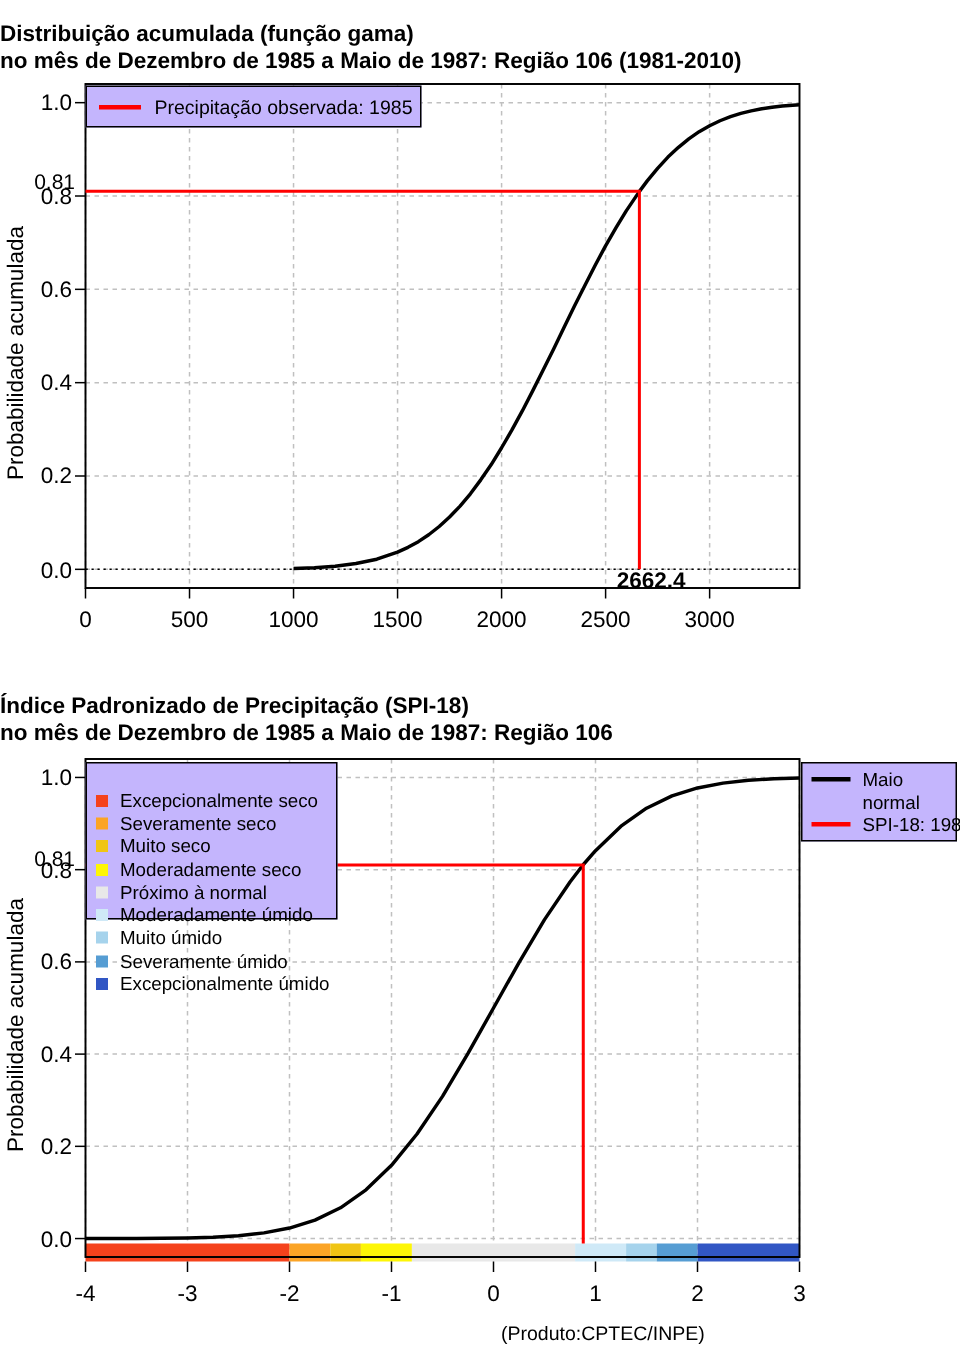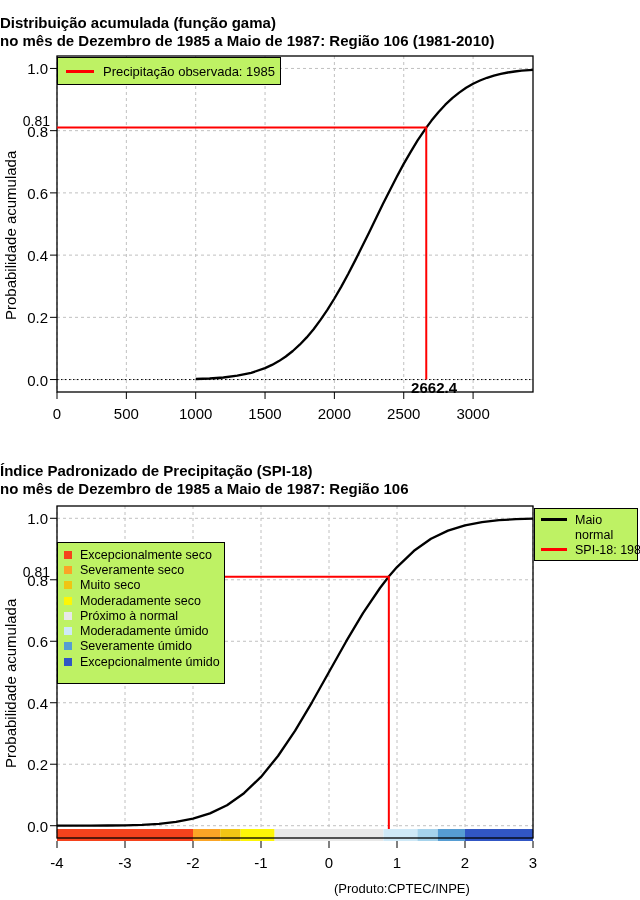--- a/index.html
+++ b/index.html
@@ -7,21 +7,21 @@
          font-family:"Liberation Sans","DejaVu Sans",sans-serif;color:#000;}
   .abs{position:absolute;}
   .title{font-weight:bold;font-size:15px;white-space:nowrap;}
   .axis-title{font-size:15px;text-align:center;white-space:nowrap;}
   .y-title{writing-mode:vertical-rl;transform:rotate(180deg);font-size:15px;white-space:nowrap;}
   .tick-label{font-size:15px;white-space:nowrap;}
   .xlab{transform:translateX(-50%);}
   .ylab{text-align:right;width:40px;}
   .marker-label{font-weight:bold;font-size:15px;white-space:nowrap;}
   .prob-label{font-size:14px;text-align:right;width:40px;white-space:nowrap;}
-  .legend-box{background:#bef264;border:1px solid #000;box-sizing:border-box;z-index:6;}
+  .legend-box{background:#c4b5fd;border:1px solid #000;box-sizing:border-box;z-index:6;}
   .legend-row{display:flex;align-items:center;height:15.3px;}
   .legend-row .sw{width:8px;height:8px;margin:0 8px 0 6px;flex:none;}
   .legend-row .lbl{font-size:12.5px;white-space:nowrap;}
   .legend-line{width:28px;height:3px;flex:none;margin:0 9px 0 8px;}
   .legend1{display:flex;align-items:center;height:100%;}
   .legend1 .lbl{font-size:13px;white-space:nowrap;}
   .rleg-row{display:flex;align-items:center;height:15px;}
   .rleg-row .ln{width:26px;height:2.6px;flex:none;margin:0 8px 0 6px;}
   .rleg-row .ln.none{background:transparent !important;}
   .rleg-row .lbl{font-size:12.5px;white-space:nowrap;}
@@ -150,21 +150,21 @@
       <div class="abs tick-label ylab" style="left: 8px; top: 756.222px;">0.2</div>
       <div class="abs tick-label ylab" style="left: 8px; top: 694.741px;">0.4</div>
       <div class="abs tick-label ylab" style="left: 8px; top: 633.259px;">0.6</div>
       <div class="abs tick-label ylab" style="left: 8px; top: 571.778px;">0.8</div>
       <div class="abs tick-label ylab" style="left: 8px; top: 510.296px;">1.0</div>
     </div>
   <div class="abs prob-label" style="left:10px;top:564px;">0.81</div>
   <div class="abs axis-title" style="left:0;top:900px;width:590px;padding-left:11px;">SPI</div>
   <div class="abs credit" style="left:334px;top:881px;width:200px;">(Produto:CPTEC/INPE)</div>
 
-  <div class="abs legend-box" style="left:57px;top:508px;width:168px;height:142px;padding-top:4px;margin-top:34px;" id="catLegend">
+  <div class="abs legend-box" style="left:57px;top:508px;width:168px;height:105px;padding-top:17px;" id="catLegend">
       <div class="legend-row">
         <span class="sw" style="background: rgb(245, 66, 28);"></span>
         <span class="lbl">Excepcionalmente seco</span>
       </div>
       <div class="legend-row">
         <span class="sw" style="background: rgb(251, 164, 38);"></span>
         <span class="lbl">Severamente seco</span>
       </div>
       <div class="legend-row">
         <span class="sw" style="background: rgb(240, 197, 20);"></span>
@@ -174,20 +174,24 @@
         <span class="sw" style="background: rgb(253, 246, 7);"></span>
         <span class="lbl">Moderadamente seco</span>
       </div>
       <div class="legend-row">
         <span class="sw" style="background: rgb(232, 232, 232);"></span>
         <span class="lbl">Próximo à normal</span>
       </div>
       <div class="legend-row">
         <span class="sw" style="background: rgb(207, 233, 247);"></span>
         <span class="lbl">Moderadamente úmido</span>
+      </div>
+      <div class="legend-row">
+        <span class="sw" style="background: rgb(166, 211, 236);"></span>
+        <span class="lbl">Muito úmido</span>
       </div>
       <div class="legend-row">
         <span class="sw" style="background: rgb(86, 157, 211);"></span>
         <span class="lbl">Severamente úmido</span>
       </div>
       <div class="legend-row">
         <span class="sw" style="background: rgb(49, 86, 196);"></span>
         <span class="lbl">Excepcionalmente úmido</span>
       </div>
     </div>

